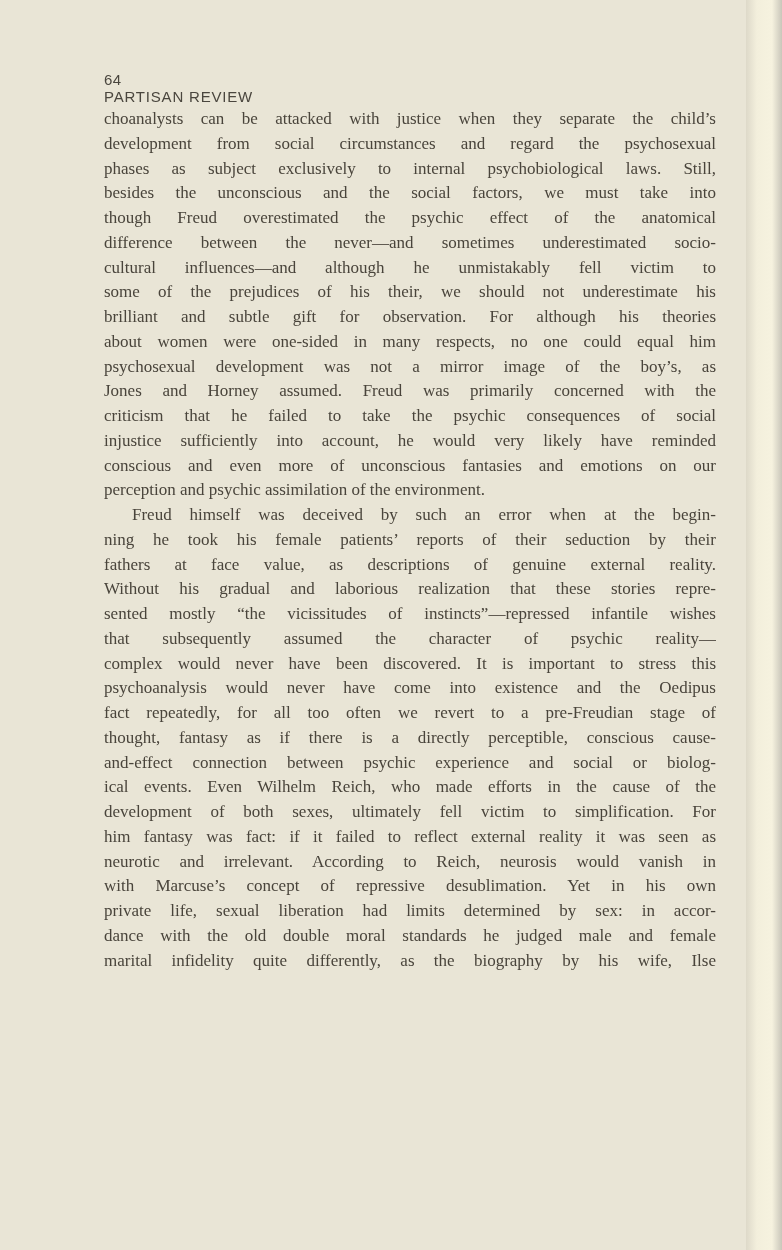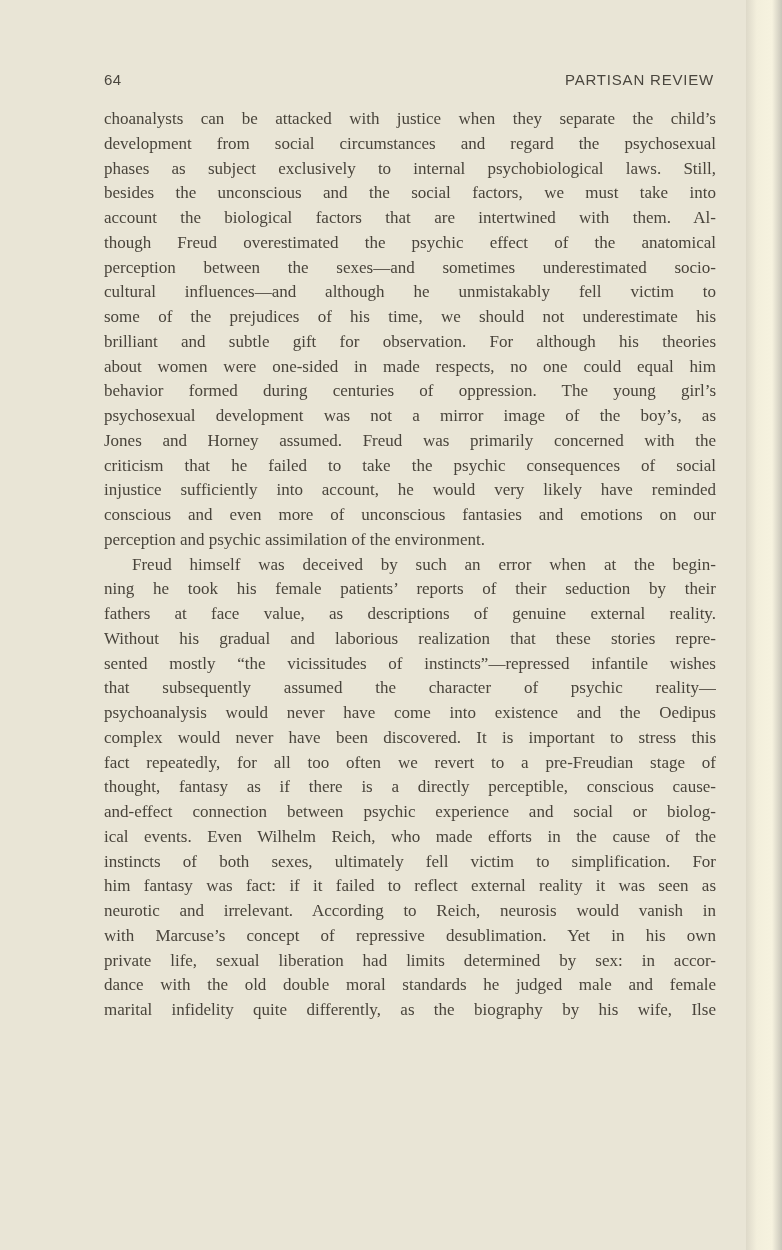--- a/index.html
+++ b/index.html
@@ -33,20 +33,21 @@
     position: absolute;
     top: 71px;
     left: 104px;
     width: 610px;
     display: flex;
     justify-content: space-between;
     align-items: baseline;
     font-family: "Liberation Sans", sans-serif;
     font-size: 15px;
     color: #4a463e;
+    flex-direction: column;
   }
   .running-head .folio { letter-spacing: 0.5px; }
   .running-head .journal { letter-spacing: 0.8px; }
   .body-text {
     position: absolute;
     top: 107px;
     left: 104px;
     width: 612px;
     color: #49443b;
     font-size: 17px;
@@ -72,49 +73,47 @@
     <span class="folio">64</span>
     <span class="journal">PARTISAN REVIEW</span>
   </div>
 
   <div class="body-text" style="color: rgb(73, 68, 59);">
       <div class="paragraph">
         <div class="line">choanalysts can be attacked with justice when they separate the child’s</div>
         <div class="line">development from social circumstances and regard the psychosexual</div>
         <div class="line">phases as subject exclusively to internal psychobiological laws. Still,</div>
         <div class="line">besides the unconscious and the social factors, we must take into</div>
-        <div class="line">account the biological factors that are intertwined with them. Al-</div>
         <div class="line">though Freud overestimated the psychic effect of the anatomical</div>
-        <div class="line">perception between the sexes—and sometimes underestimated socio-</div>
+        <div class="line">difference between the never—and sometimes underestimated socio-</div>
         <div class="line">cultural influences—and although he unmistakably fell victim to</div>
-        <div class="line">some of the prejudices of his time, we should not underestimate his</div>
+        <div class="line">some of the prejudices of his their, we should not underestimate his</div>
         <div class="line">brilliant and subtle gift for observation. For although his theories</div>
-        <div class="line">about women were one-sided in made respects, no one could equal him</div>
-        <div class="line">behavior formed during centuries of oppression. The young girl’s</div>
+        <div class="line">about women were one-sided in many respects, no one could equal him</div>
         <div class="line">psychosexual development was not a mirror image of the boy’s, as</div>
         <div class="line">Jones and Horney assumed. Freud was primarily concerned with the</div>
         <div class="line">criticism that he failed to take the psychic consequences of social</div>
         <div class="line">injustice sufficiently into account, he would very likely have reminded</div>
         <div class="line">conscious and even more of unconscious fantasies and emotions on our</div>
         <div class="line no-justify">perception and psychic assimilation of the environment.</div>
       </div>
       <div class="paragraph">
         <div class="line indent">Freud himself was deceived by such an error when at the begin-</div>
         <div class="line">ning he took his female patients’ reports of their seduction by their</div>
         <div class="line">fathers at face value, as descriptions of genuine external reality.</div>
         <div class="line">Without his gradual and laborious realization that these stories repre-</div>
         <div class="line">sented mostly “the vicissitudes of instincts”—repressed infantile wishes</div>
         <div class="line">that subsequently assumed the character of psychic reality—</div>
+        <div class="line">complex would never have been discovered. It is important to stress this</div>
         <div class="line">psychoanalysis would never have come into existence and the Oedipus</div>
-        <div class="line">complex would never have been discovered. It is important to stress this</div>
         <div class="line">fact repeatedly, for all too often we revert to a pre-Freudian stage of</div>
         <div class="line">thought, fantasy as if there is a directly perceptible, conscious cause-</div>
         <div class="line">and-effect connection between psychic experience and social or biolog-</div>
         <div class="line">ical events. Even Wilhelm Reich, who made efforts in the cause of the</div>
-        <div class="line">instincts of both sexes, ultimately fell victim to simplification. For</div>
+        <div class="line">development of both sexes, ultimately fell victim to simplification. For</div>
         <div class="line">him fantasy was fact: if it failed to reflect external reality it was seen as</div>
         <div class="line">neurotic and irrelevant. According to Reich, neurosis would vanish in</div>
         <div class="line">with Marcuse’s concept of repressive desublimation. Yet in his own</div>
         <div class="line">private life, sexual liberation had limits determined by sex: in accor-</div>
         <div class="line">dance with the old double moral standards he judged male and female</div>
         <div class="line">marital infidelity quite differently, as the biography by his wife, Ilse</div>
       </div>
     </div>
 
   <div class="edge-strip"></div>

